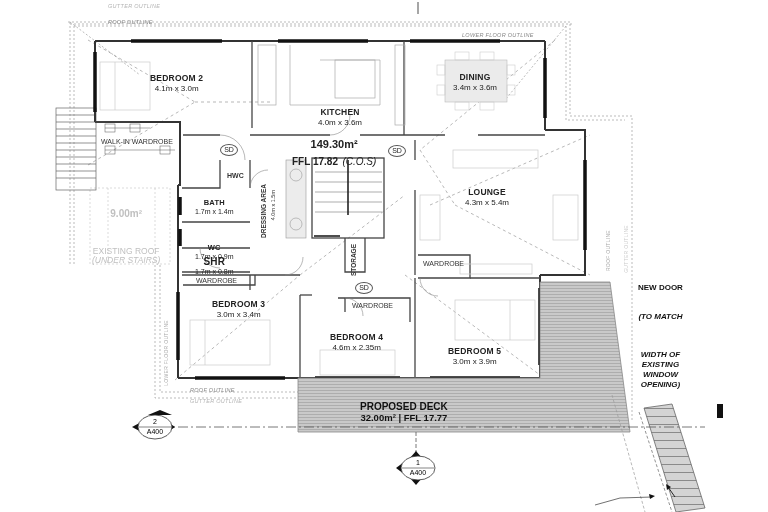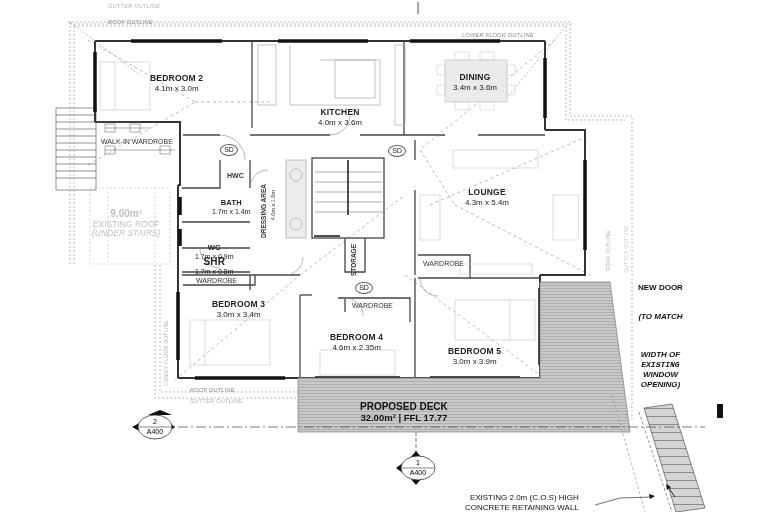--- a/index.html
+++ b/index.html
@@ -291,21 +291,21 @@
     <span class="room-size">4.0m x 3.6m</span>
   </div>
   <div class="lbl" style="left:453px;top:73px;">
     <span class="room-name">DINING</span>
     <span class="room-size">3.4m x 3.6m</span>
   </div>
   <div class="lbl" style="left:465px;top:188px;">
     <span class="room-name">LOUNGE</span>
     <span class="room-size">4.3m x 5.4m</span>
   </div>
-  <div class="lbl" style="left:212px;top:199px;">
+  <div class="lbl" style="left:195px;top:199px;">
     <span class="room-name" style="font-size:7.5px;">BATH</span>
     <span class="room-size" style="font-size:7px;">1.7m x 1.4m</span>
   </div>
   <div class="lbl" style="left:195px;top:244px;">
     <span class="room-name" style="font-size:7.5px;">WC</span>
     <span class="room-size" style="font-size:7px;">1.7m x 0.9m</span>
   </div>
   <div class="lbl" style="left:195px;top:256px;">
     <span class="room-name" style="font-size:10px;">SHR</span>
     <span class="room-size" style="font-size:7px;">1.7m x 0.8m</span>
@@ -332,48 +332,49 @@
   <div class="lbl small vert" style="left:350px;top:244px;font-size:6.5px;font-weight:bold;">STORAGE</div>
   <div class="lbl small vert" style="left:260px;top:184px;font-size:6.5px;font-weight:bold;">DRESSING AREA</div>
   <div class="lbl small vert" style="left:270px;top:190px;font-size:5.5px;">4.0m x 1.5m</div>
 
   
   <div class="lbl sd" style="left:220px;top:144px;">SD</div>
   <div class="lbl sd" style="left:388px;top:145px;">SD</div>
   <div class="lbl sd" style="left:355px;top:282px;">SD</div>
 
   
+  <div class="lbl" style="left:292px;top:138px;">
+    <span class="area-big" style="display:block;">149.30m²</span>
+    <span class="ffl">FFL 17.82</span>
+    <span class="ffl" style="font-weight:normal;font-style:italic;">(C.O.S)</span>
+  </div>
 
   
   <div class="lbl ghost" style="left:92px;top:208px;">
     <b style="display:block;">9.00m²</b>
-    <span style="display:block;font-style:normal;">EXISTING ROOF</span>
+    <span style="display:block;font-style:normal;margin-top:27px;">EXISTING ROOF</span>
     <span style="display:block;">(UNDER STAIRS)</span>
   </div>
 
   
   <div class="lbl" style="left:360px;top:401px;">
     <span class="deck-t" style="display:block;">PROPOSED DECK</span>
     <span class="deck-t" style="display:block;font-size:9.5px;">32.00m² | FFL 17.77</span>
   </div>
 
   
   <div class="lbl note" style="left:638px;top:283px;">
     <span style="display:block;font-style:normal;">NEW DOOR</span>
     <span style="display:block;margin-top:19px;">(TO MATCH</span>
     <span style="display:block;margin-top:28px;">WIDTH OF</span>
-    <span style="display:block;font-family:Liberation Mono, monospace;">EXISTING</span>
+    <span style="display:block;">EXISTING</span>
     <span style="display:block;">WINDOW</span>
     <span style="display:block;">OPENING)</span>
   </div>
 
   
-  <div class="lbl note2" style="left:465px;top:493px;">
-    <span style="display:block;">EXISTING 2.0m (C.O.S) HIGH</span>
-    <span style="display:block;">CONCRETE RETAINING WALL</span>
-  </div>
 
   
   <div class="sec-tag" style="left:140px;top:418px;width:30px;">2</div>
   <div class="sec-tag" style="left:140px;top:428px;width:30px;">A400</div>
   <div class="sec-tag" style="left:403px;top:459px;width:30px;">1</div>
   <div class="sec-tag" style="left:403px;top:469px;width:30px;">A400</div>
 </div>
 
 </body></html>

